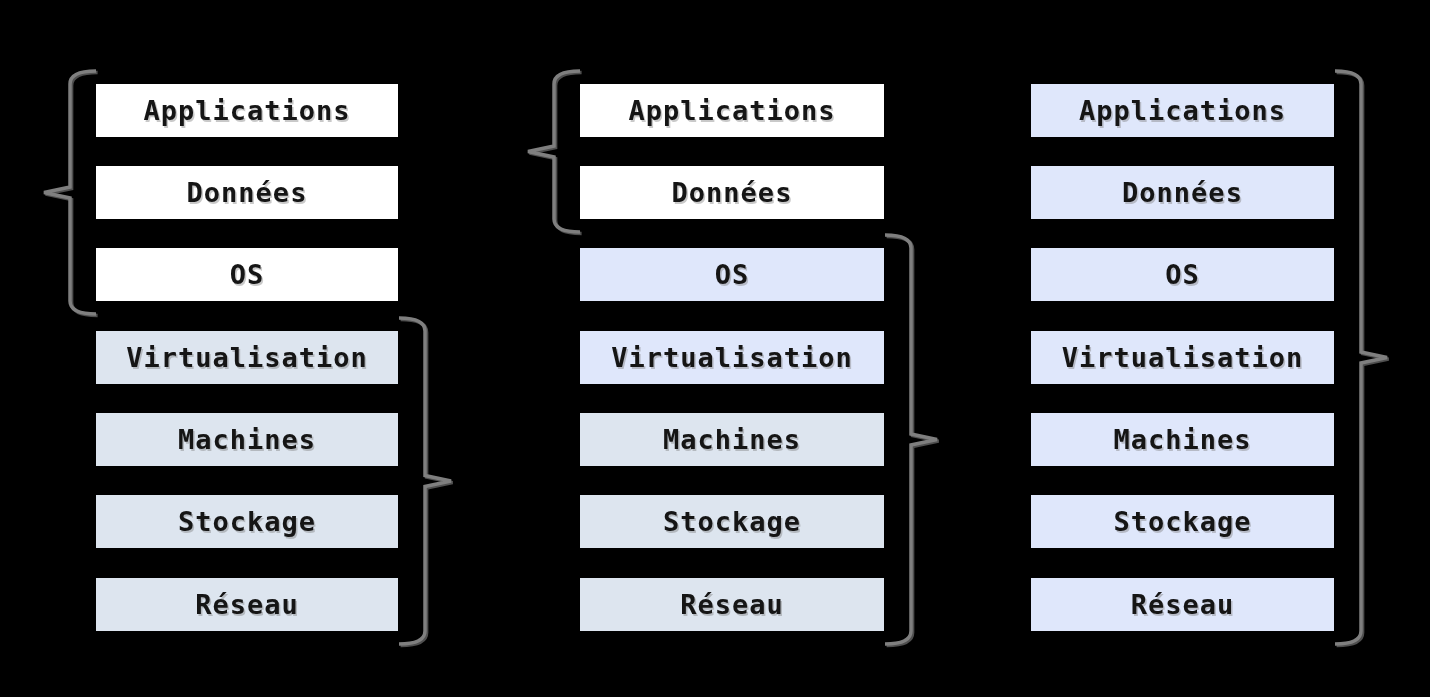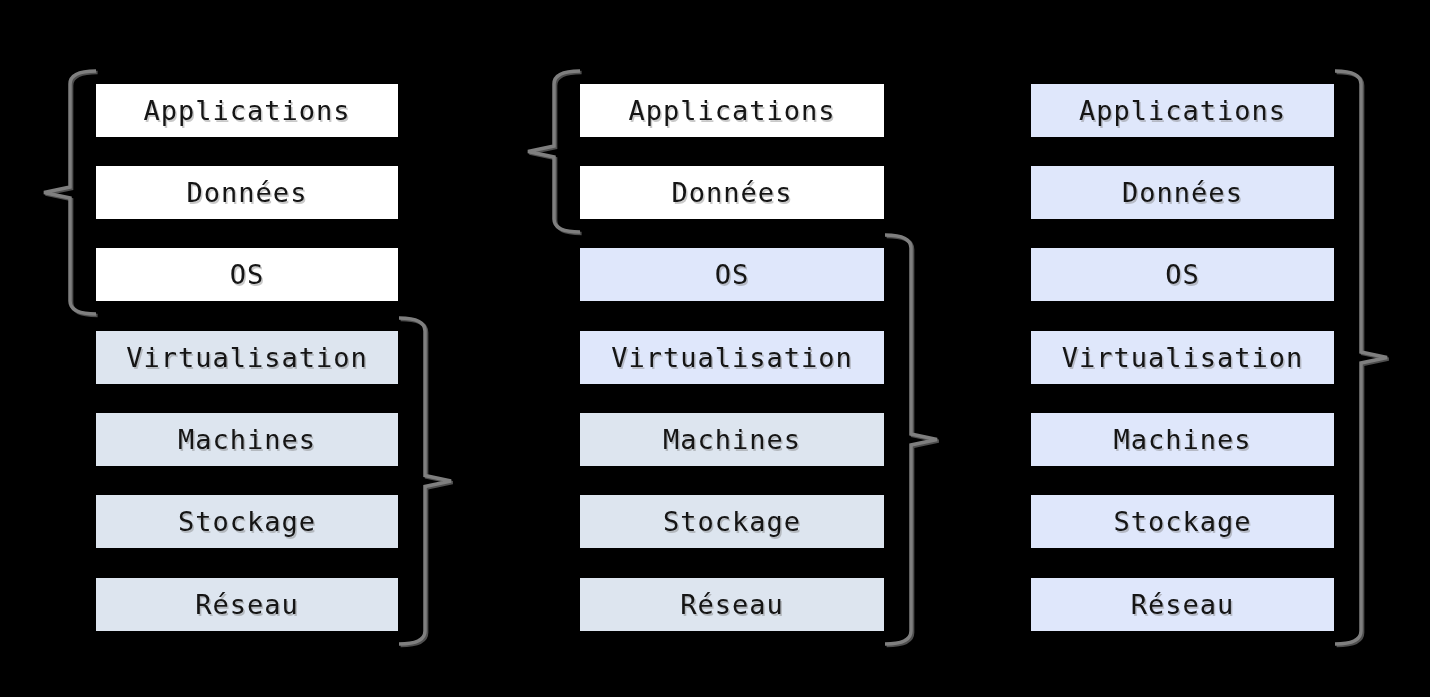--- a/index.html
+++ b/index.html
@@ -16,21 +16,21 @@
     font-family: "DejaVu Sans Mono", "Liberation Mono", monospace;
   }
   .layer-box {
     position: absolute;
     display: flex;
     align-items: center;
     justify-content: center;
     box-sizing: border-box;
   }
   .layer-box span {
-    font-weight: normal;
+    font-weight: bold;
     font-size: 27px;
     letter-spacing: 1px;
     color: #151515;
     text-shadow: 1.5px 1.5px 0 rgba(120,120,120,0.40);
     white-space: nowrap;
   }
   #brace-overlay {
     position: absolute;
     left: 0;
     top: 0;

